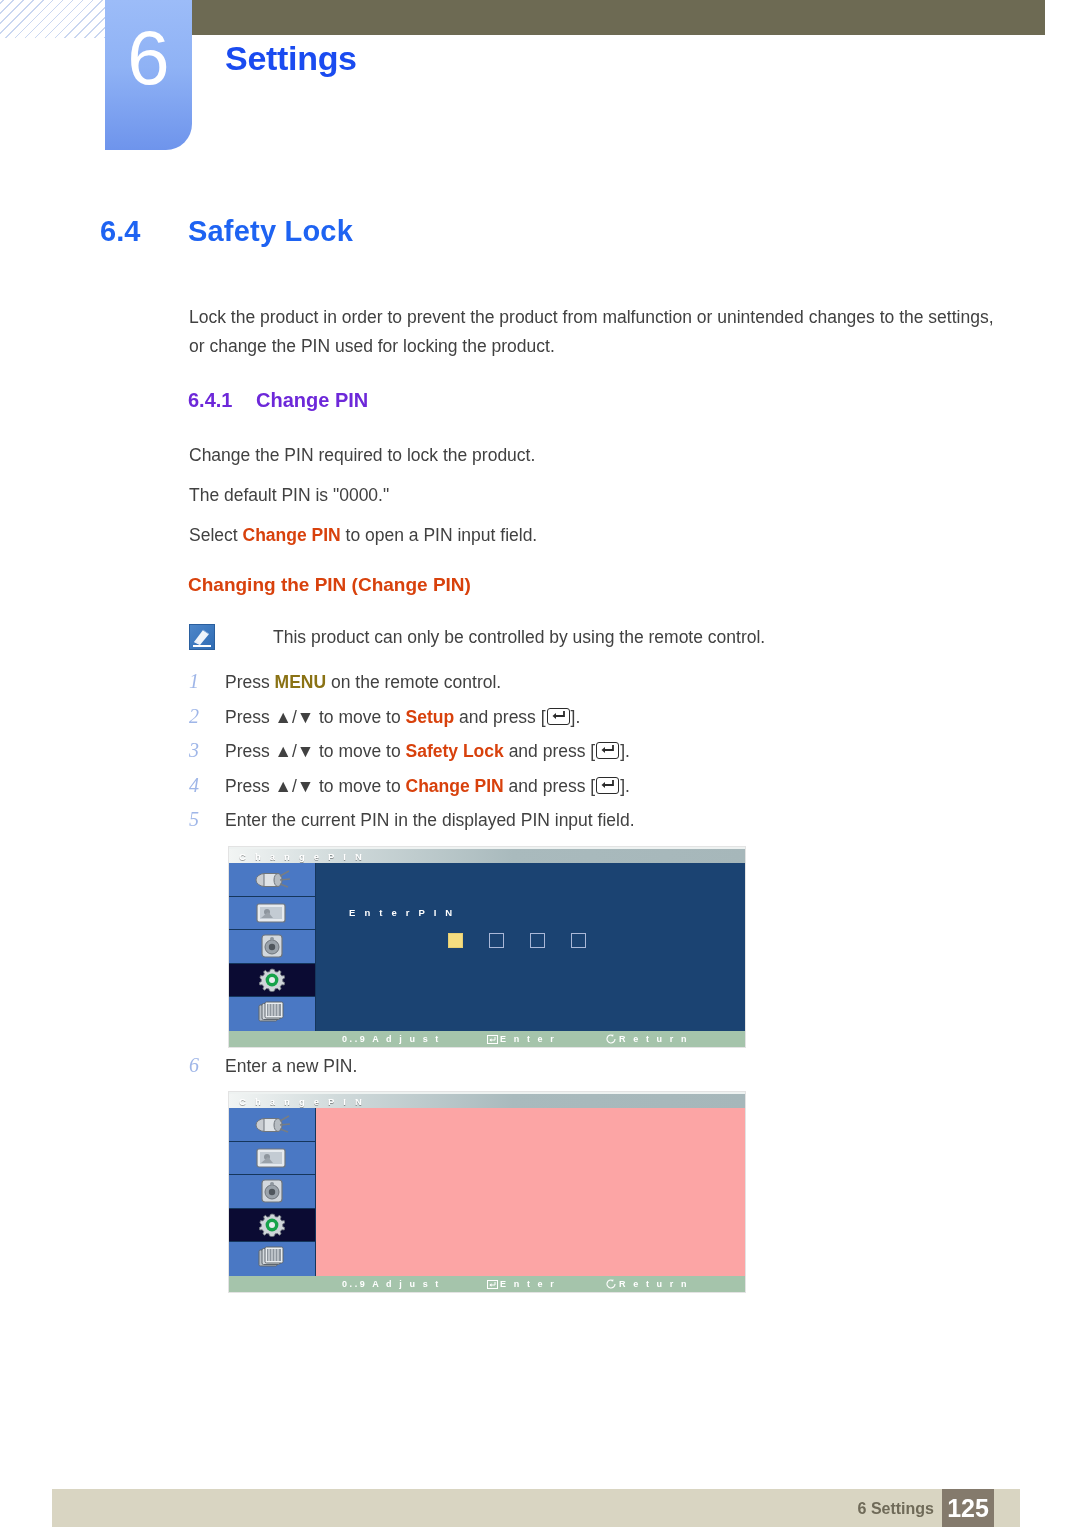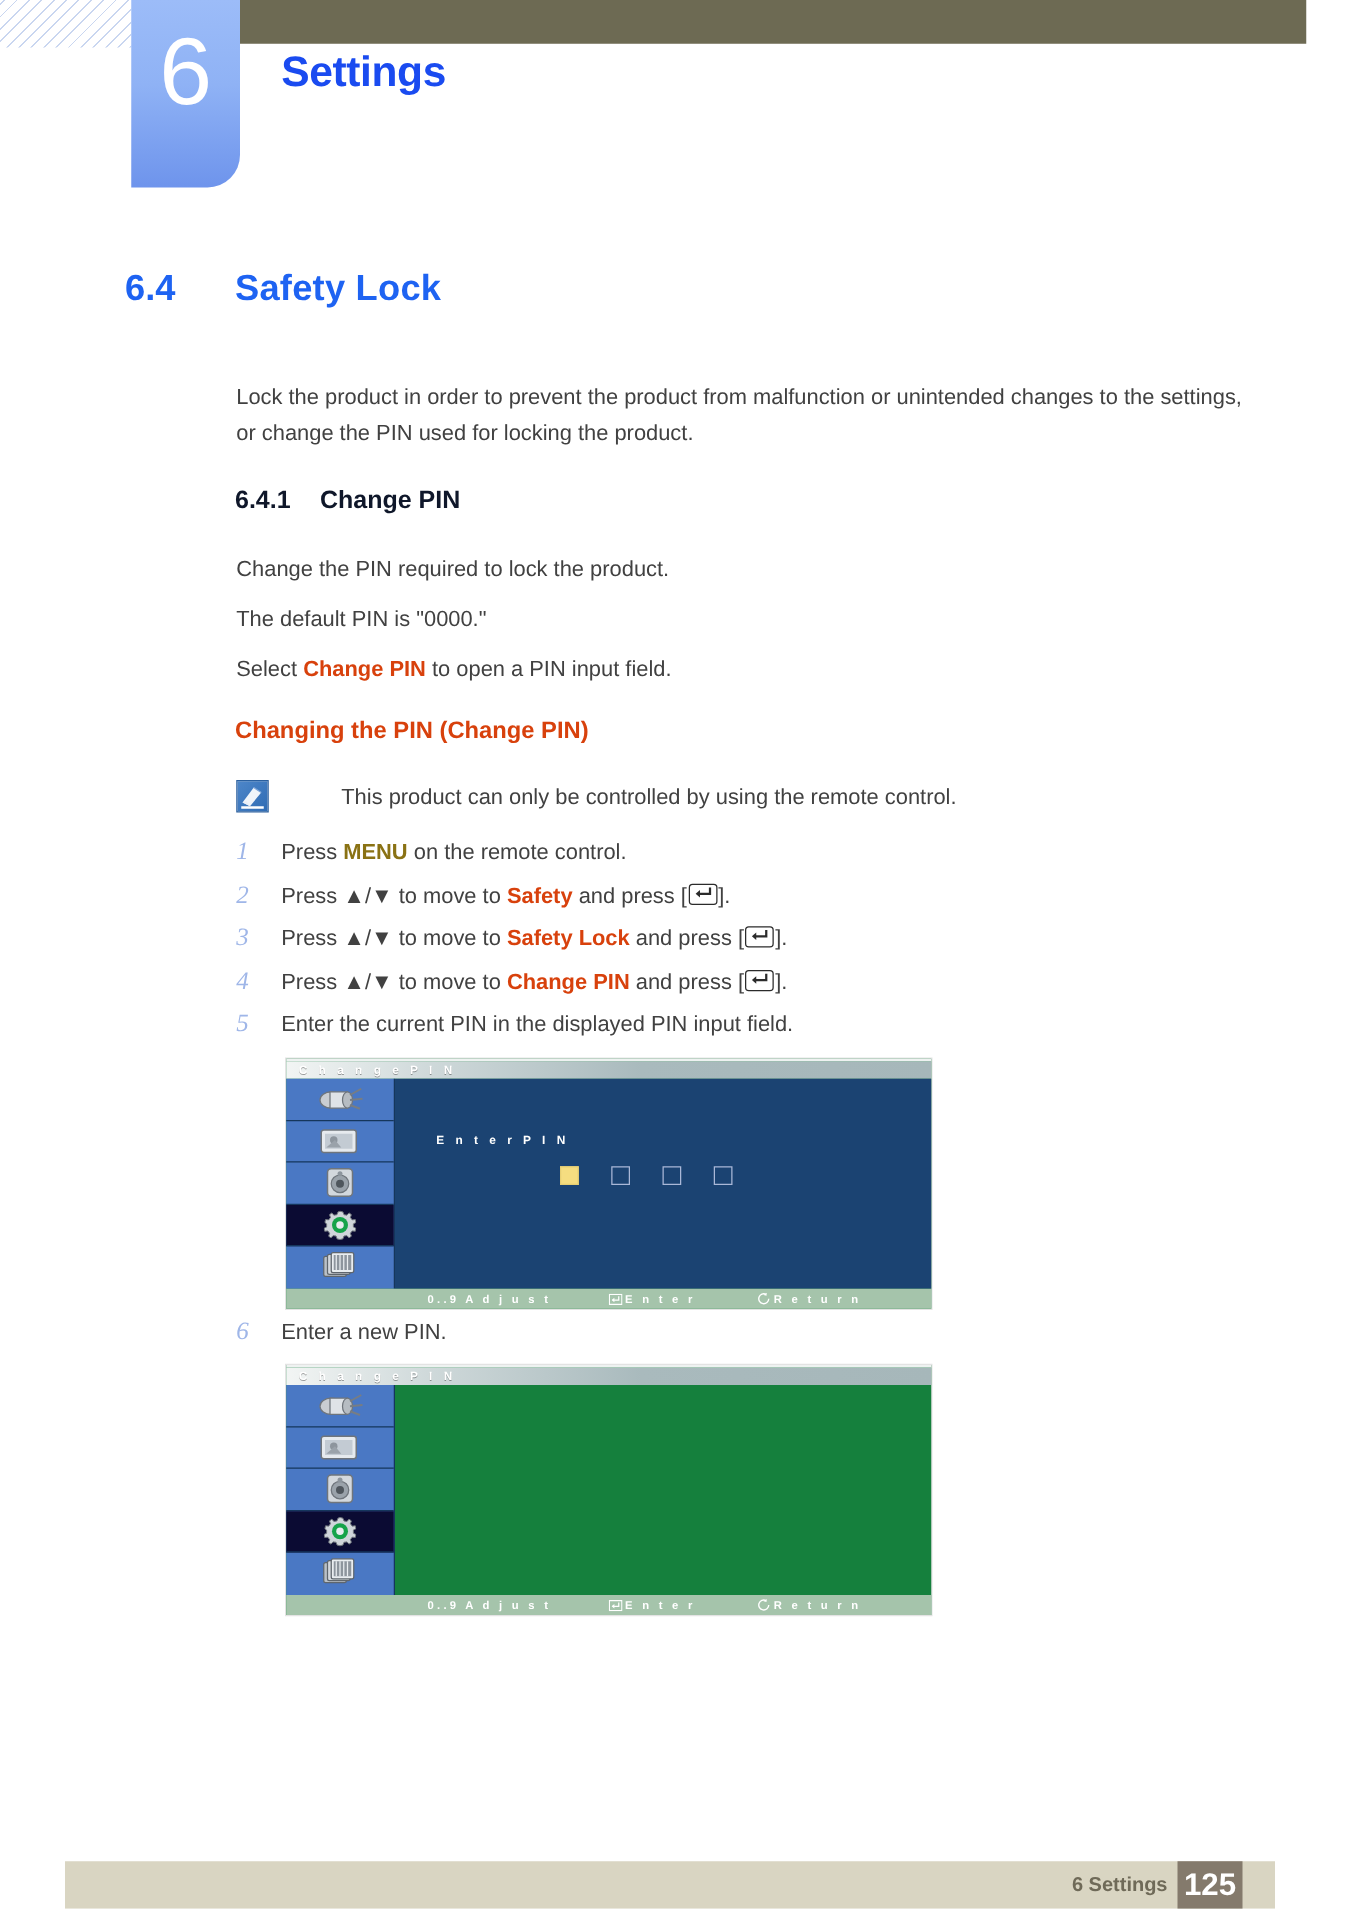--- a/index.html
+++ b/index.html
@@ -88,21 +88,21 @@
   }
   .h2-num { width: 88px; }
   .h2-text { letter-spacing: 0.2px; }
 
   .h3-row {
     position: absolute;
     top: 388px;
     left: 188px;
     display: flex;
     align-items: baseline;
-    color: #0f172a;
+    color: #6d28d9;
     font-weight: bold;
     font-size: 20px;
     line-height: 25px;
   }
   .h3-num { width: 68px; }
 
   .h4-row {
     position: absolute;
     top: 573px;
     left: 188px;
@@ -196,21 +196,21 @@
     background: #ffffff;
   }
   .enterkey svg { position: absolute; top: 1px; left: 2px; }
 
   
   .osd {
     position: absolute;
     left: 229px;
     width: 516px;
     height: 200px;
-    background: #15803d;
+    background: #fca5a5;
     box-shadow: 0 0 0 1px #e3e3e3;
     font-family: "Liberation Sans", sans-serif;
   }
   .osd-1 { top: 847px; }
   .osd-2 { top: 1092px; }
 
   .osd-titlebar {
     position: absolute;
     top: 0; left: 0;
     width: 516px;
@@ -385,21 +385,21 @@
   <span class="note-text">This product can only be controlled by using the remote control.</span>
 </div>
 
 <div class="step s1">
   <span class="step-num">1</span>
   <span class="step-body"><span>Press </span><span class="kw-gold">MENU</span><span> on the remote control.</span></span>
 </div>
 
 <div class="step s2">
   <span class="step-num">2</span>
-  <span class="step-body"><span>Press ▲/▼ to move to </span><span class="kw-orange">Safety</span><span> and press [</span><span class="enterkey"><svg width="16" height="11" viewBox="0 0 16 11">
+  <span class="step-body"><span>Press ▲/▼ to move to </span><span class="kw-orange">Setup</span><span> and press [</span><span class="enterkey"><svg width="16" height="11" viewBox="0 0 16 11">
           <path d="M14 1 L14 6 L4 6" stroke="#2b2b2b" stroke-width="1.8" fill="none"></path>
           <path d="M6 3 L2.5 6 L6 9 Z" fill="#2b2b2b"></path>
         </svg></span><span>].</span></span>
 </div>
 
 <div class="step s3">
   <span class="step-num">3</span>
   <span class="step-body"><span>Press ▲/▼ to move to </span><span class="kw-orange">Safety Lock</span><span> and press [</span><span class="enterkey"><svg width="16" height="11" viewBox="0 0 16 11">
           <path d="M14 1 L14 6 L4 6" stroke="#2b2b2b" stroke-width="1.8" fill="none"></path>
           <path d="M6 3 L2.5 6 L6 9 Z" fill="#2b2b2b"></path>

